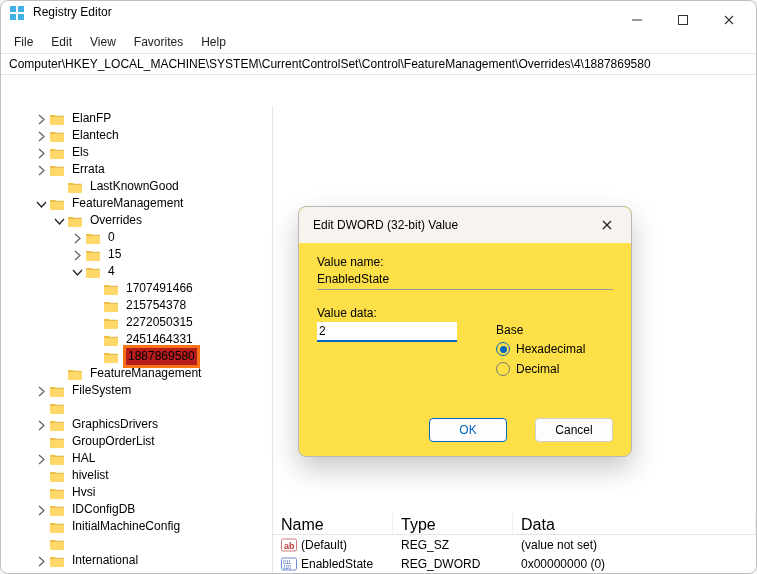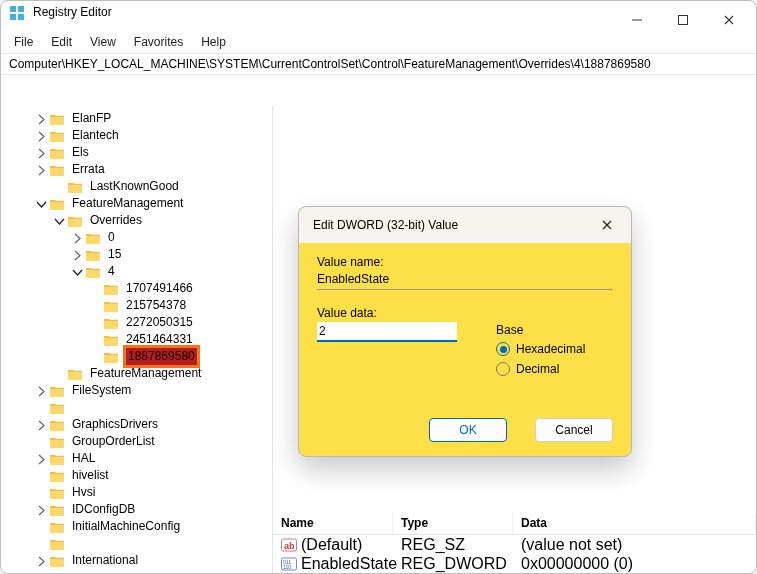--- a/index.html
+++ b/index.html
@@ -24,24 +24,24 @@
   .list { flex:1; display:flex; flex-direction:column; overflow:hidden; }
   .splitter { position:absolute; right:-3px; top:50%; width:3px; height:40px; background:#bdbdbd; border-radius:2px; }
   
   .trow { height:17px; line-height:17px; display:flex; align-items:center; white-space:nowrap; }
   .expander { width:12px; height:12px; margin:0 2px 0 0; display:flex; align-items:center; justify-content:center; color:#5a5a5a; flex-shrink:0; }
   .expander.blank { visibility:hidden; }
   .folder-icon { width:16px; height:14px; margin-right:4px; flex-shrink:0; }
   .tree-label { padding:0 2px; border:1px solid transparent; }
   .tree-label.selected { background:#b91c1c; border:3px solid #f97316; }
   
-  .list-header { display:flex; height:22px; border-bottom:1px solid #e5e5e5; font-size:12px;font-weight:bold; }
+  .list-header { display:flex; height:22px; border-bottom:1px solid #e5e5e5; font-size:16px; }
   .col { padding:3px 8px; border-right:1px solid #f0f0f0; }
   .col.name { width:120px; } .col.type { width:120px; } .col.data { flex:1; }
-  .list-body { flex:1; font-size:16px; }
+  .list-body { flex:1; font-size:12px; }
   .lrow { display:flex; height:19px; align-items:center; }
   .lcell { padding:0 8px; display:flex; align-items:center; }
   .lcell.name { width:120px; } .lcell.type { width:120px; } .lcell.data { flex:1; }
   .val-icon { width:16px; height:16px; margin-right:4px; flex-shrink:0; }
   
   .dialog { position:absolute; left:297px; top:205px; width:334px; background:#fde047; border:1px solid #b8b8b8; border-radius:8px; box-shadow:0 12px 28px rgba(0,0,0,0.22); }
   .dlg-title { height:36px; display:flex; align-items:center; padding:0 10px 0 14px; font-size:12px; background:#f7f3ee; border-radius:8px 8px 0 0; }
   .dlg-title span { flex:1; }
   .dlg-close { width:28px; height:28px; display:flex; align-items:center; justify-content:center; }
   .dlg-body { padding:6px 18px 14px 18px; font-size:12px;border-radius:28px; }

